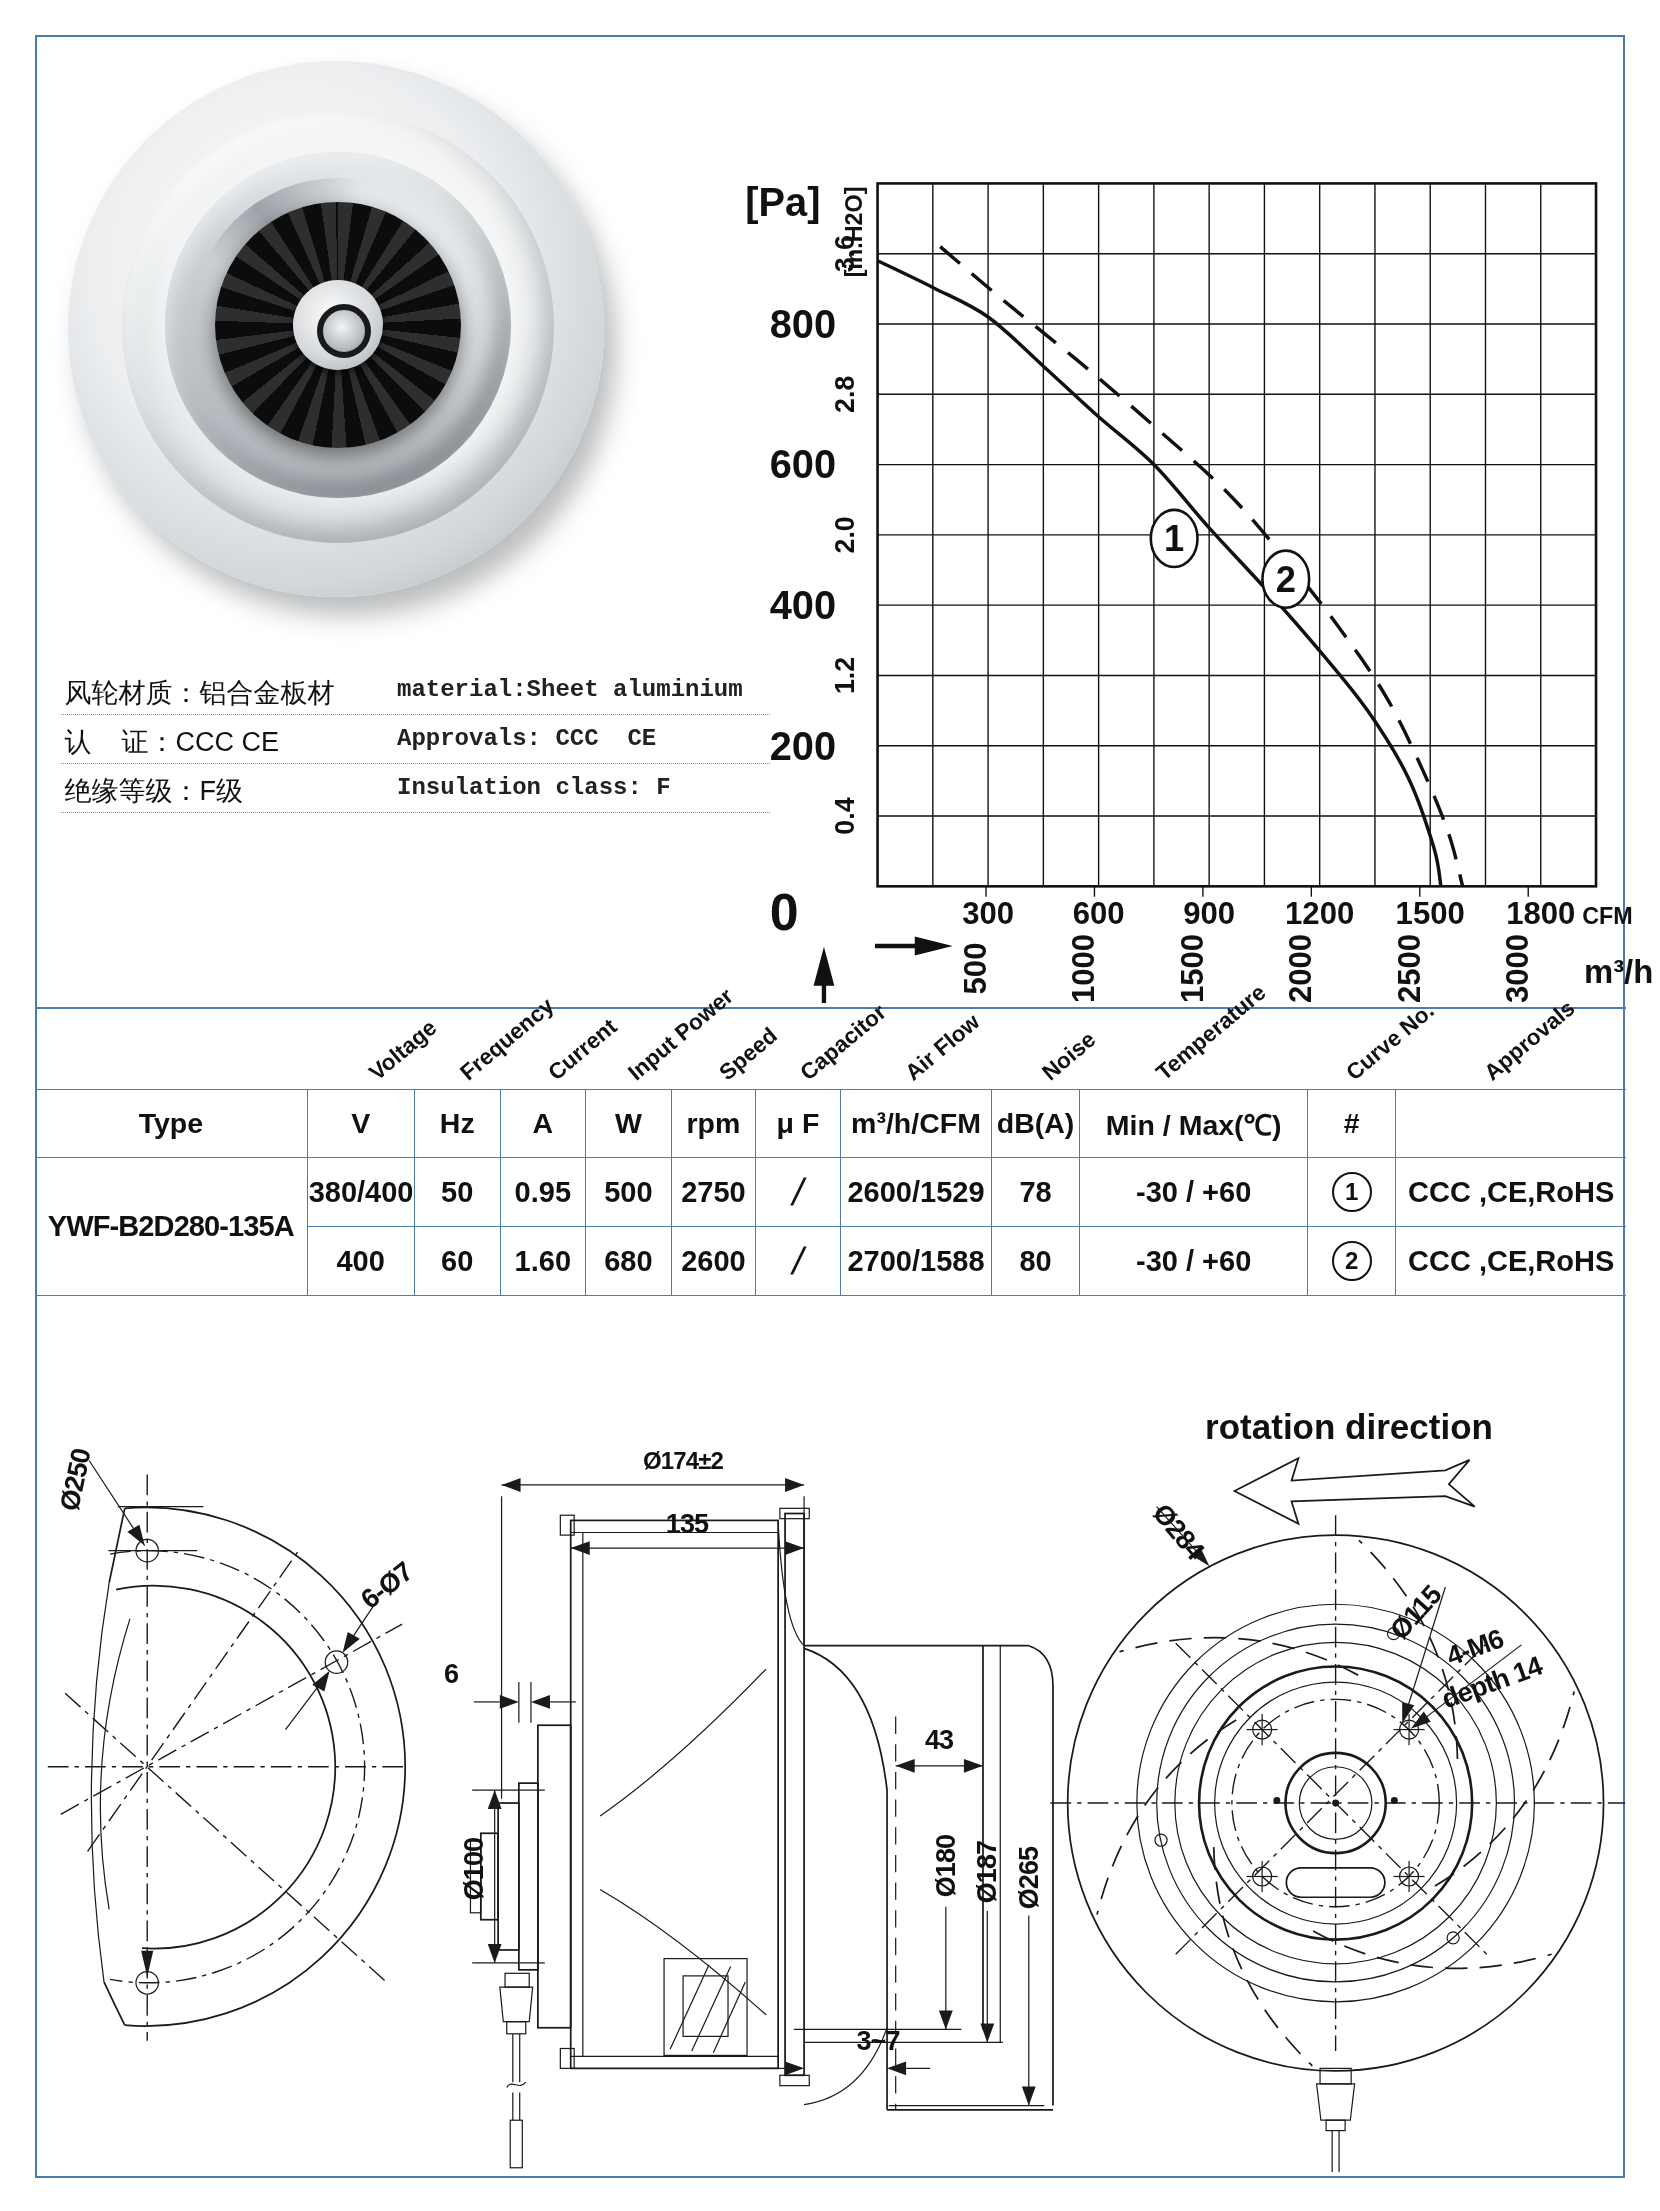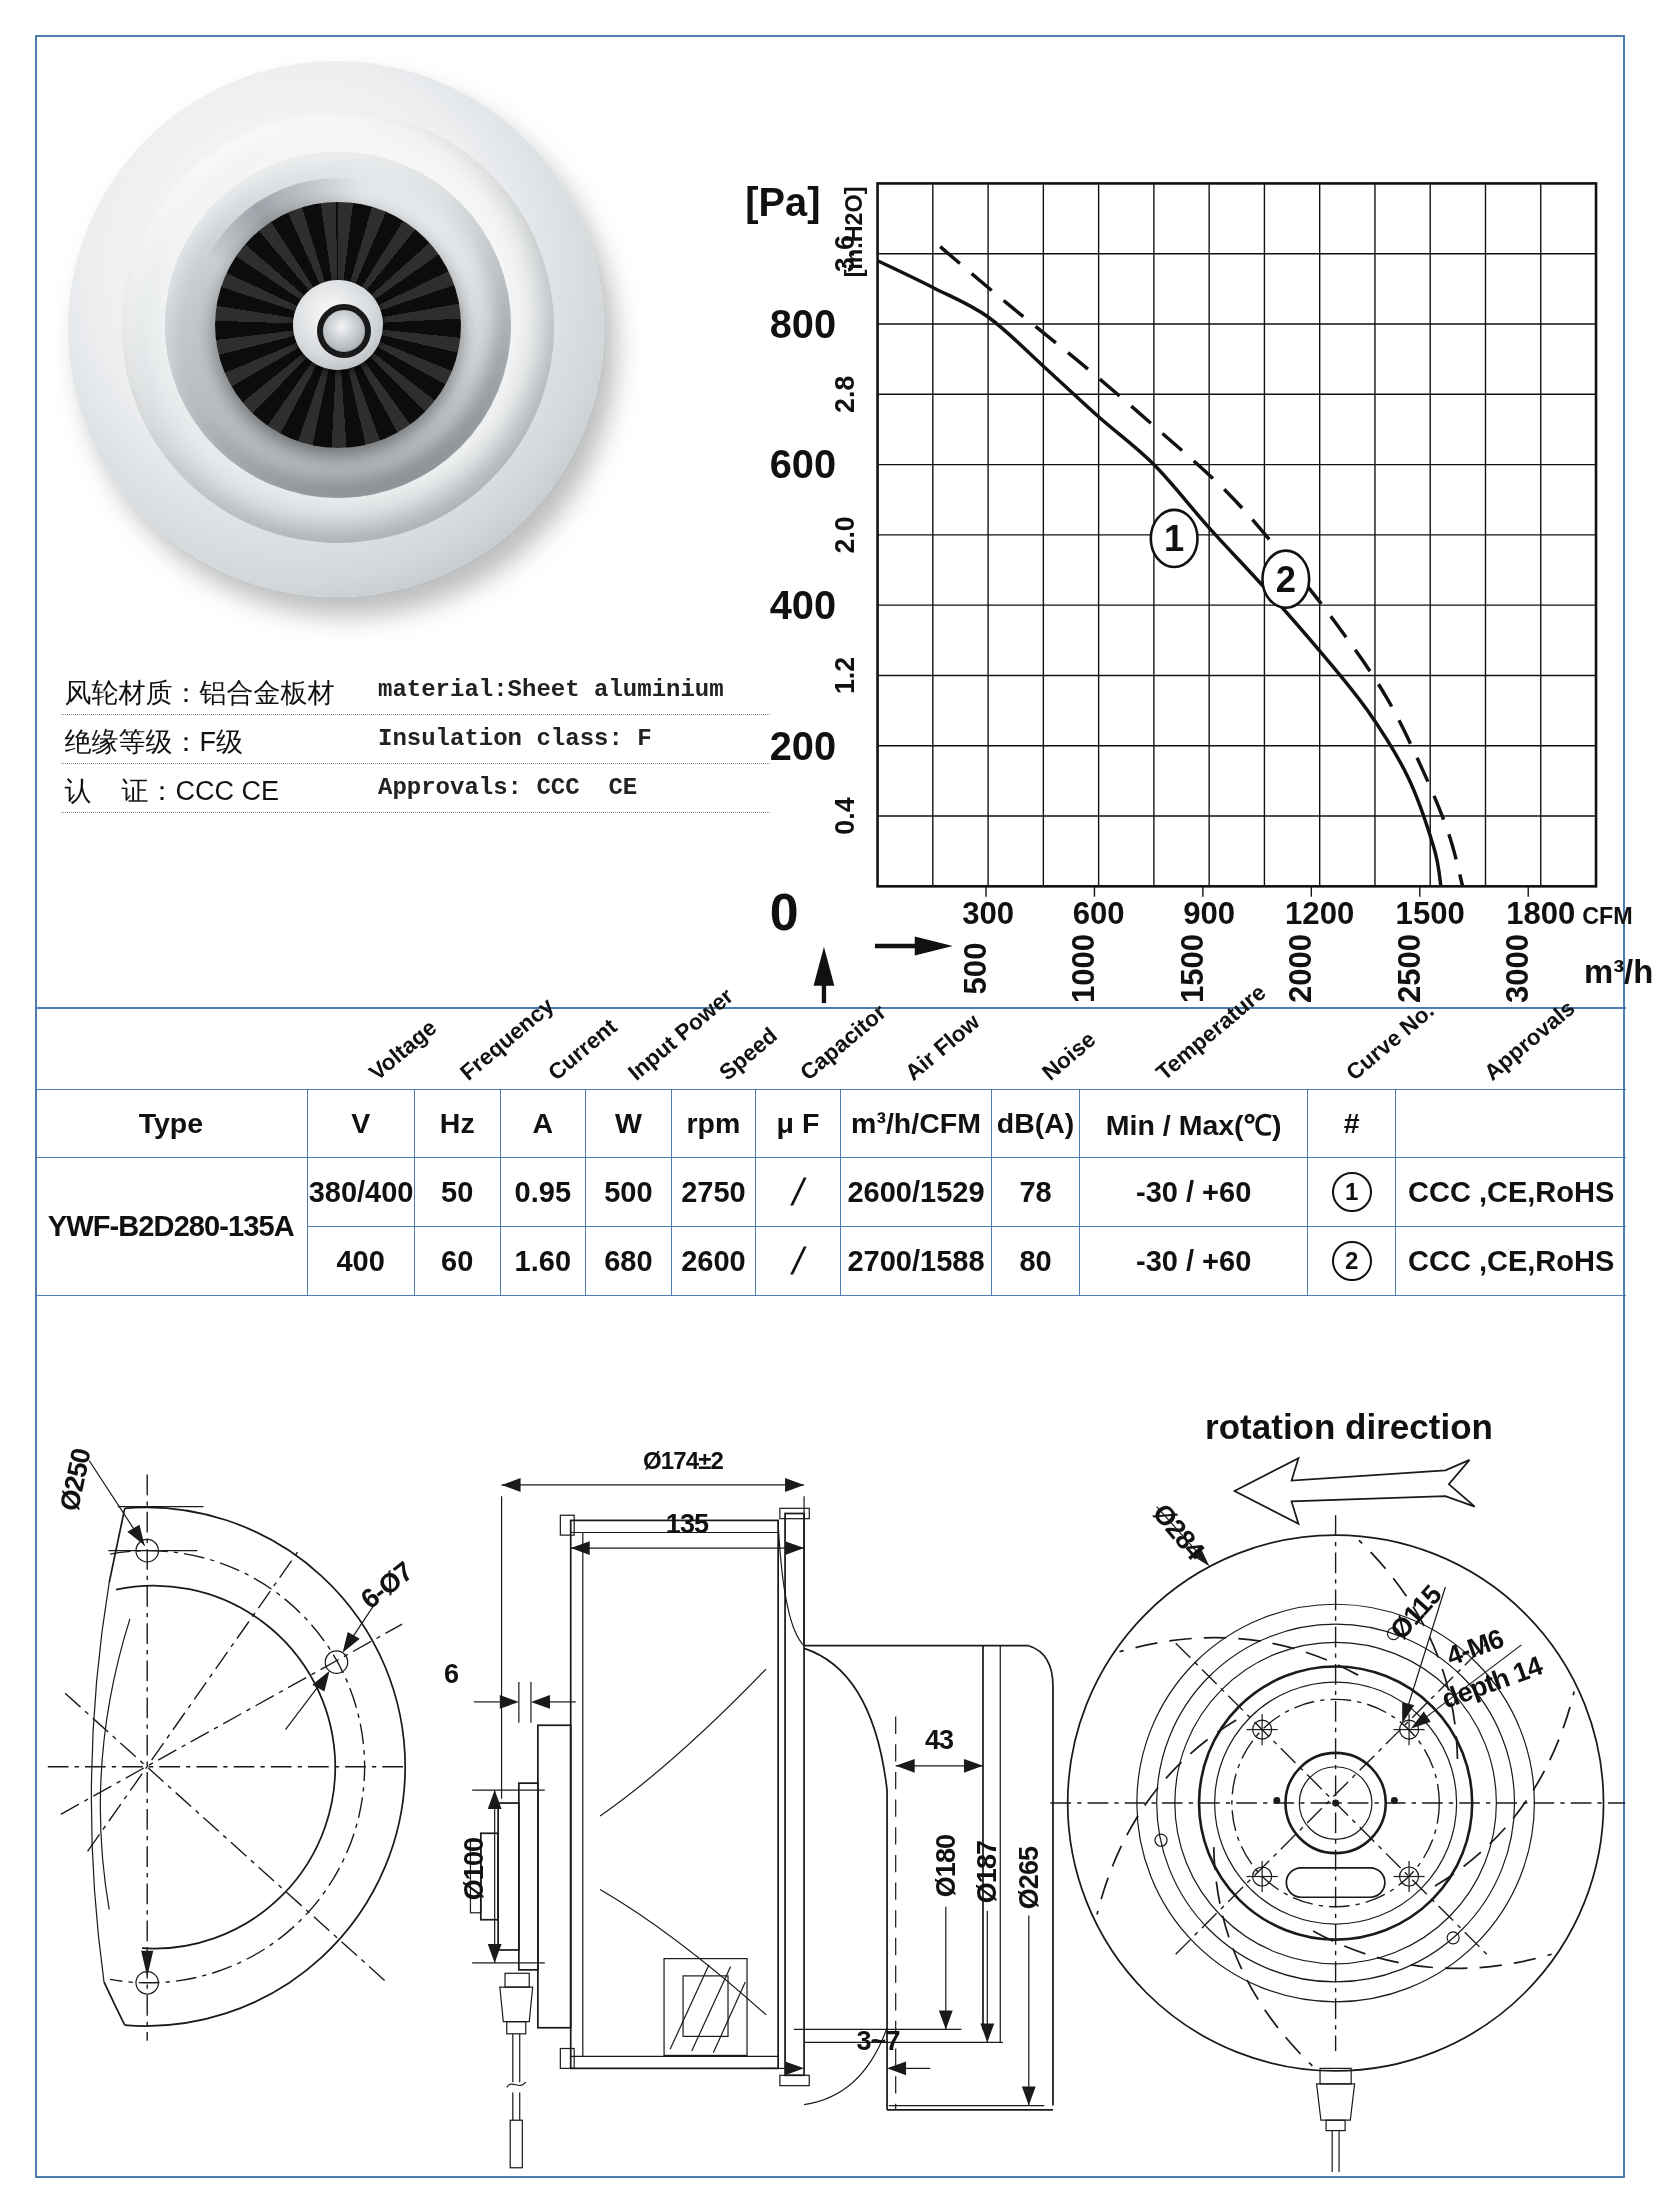--- a/index.html
+++ b/index.html
@@ -31,21 +31,21 @@
      background:radial-gradient(circle at 42% 38%,#fafbfb 0%,#d7dadd 55%,#a0a6ab 100%);
      box-shadow:0 3.5px 8.6px rgba(0,0,0,.6);}
   .ph-shaft{left:256px;top:252px;width:42px;height:42px;
      background:radial-gradient(circle at 45% 40%,#f2f3f4 0%,#b9bec2 60%,#83898e 100%);
      border:6px solid #1a1a1a;}
   
   .specs{position:absolute;left:61px;top:666px;width:709px;}
   .spec-row{position:relative;height:48px;border-bottom:1.7px dotted #8a8a8a;}
   .spec-zh{position:absolute;left:3.5px;top:8.6px;font-size:27px;white-space:pre;
      font-family:"Liberation Sans",sans-serif;}
-  .spec-en{position:absolute;left:317px;top:10.4px;font-size:24px;white-space:pre;
+  .spec-en{position:absolute;left:336px;top:10.4px;font-size:24px;white-space:pre;
      font-family:"Liberation Mono","DejaVu Sans Mono",monospace;font-weight:bold;color:#222;}
   
   .table-wrap{position:absolute;left:35px;top:1007px;width:1591px;border-top:2.6px solid #4c7cab;}
   .thead-rot{position:relative;height:80px;overflow:visible;}
   .rot-h{position:absolute;bottom:3.5px;font-weight:bold;font-size:22.5px;white-space:nowrap;
      transform-origin:left bottom;transform:rotate(-40deg);}
   table.spec{border-collapse:collapse;table-layout:fixed;width:1591px;}
   table.spec td{border:1.7px solid #4c7cab;text-align:center;vertical-align:middle;
      font-weight:bold;overflow:visible;white-space:nowrap;}
   table.spec tr.unit-row td{height:65px;font-size:28.5px;}
@@ -82,26 +82,26 @@
     <div class="ph ph-hub"></div>
     <div class="ph ph-shaft"></div>
   </div>
 
   <div class="specs">
     <div class="spec-row">
       <span class="spec-zh">风轮材质：铝合金板材</span>
       <span class="spec-en">material:Sheet aluminium</span>
     </div>
     <div class="spec-row">
+      <span class="spec-zh">认    证：CCC CE</span>
+      <span class="spec-en">Approvals: CCC  CE</span>
+    </div>
+    <div class="spec-row">
       <span class="spec-zh">绝缘等级：F级</span>
       <span class="spec-en">Insulation class: F</span>
-    </div>
-    <div class="spec-row">
-      <span class="spec-zh">认    证：CCC CE</span>
-      <span class="spec-en">Approvals: CCC  CE</span>
     </div>
   </div>
 
   <svg id="chart-svg" width="1660" height="1081" viewBox="0 0 1920 1250">
       <line x1="1078.923076923077" y1="212" x2="1078.923076923077" y2="1025" stroke="#111" stroke-width="1.6"></line>
       <line x1="1142.8461538461538" y1="212" x2="1142.8461538461538" y2="1025" stroke="#111" stroke-width="1.6"></line>
       <line x1="1206.7692307692307" y1="212" x2="1206.7692307692307" y2="1025" stroke="#111" stroke-width="1.6"></line>
       <line x1="1270.6923076923076" y1="212" x2="1270.6923076923076" y2="1025" stroke="#111" stroke-width="1.6"></line>
       <line x1="1334.6153846153848" y1="212" x2="1334.6153846153848" y2="1025" stroke="#111" stroke-width="1.6"></line>
       <line x1="1398.5384615384614" y1="212" x2="1398.5384615384614" y2="1025" stroke="#111" stroke-width="1.6"></line>

